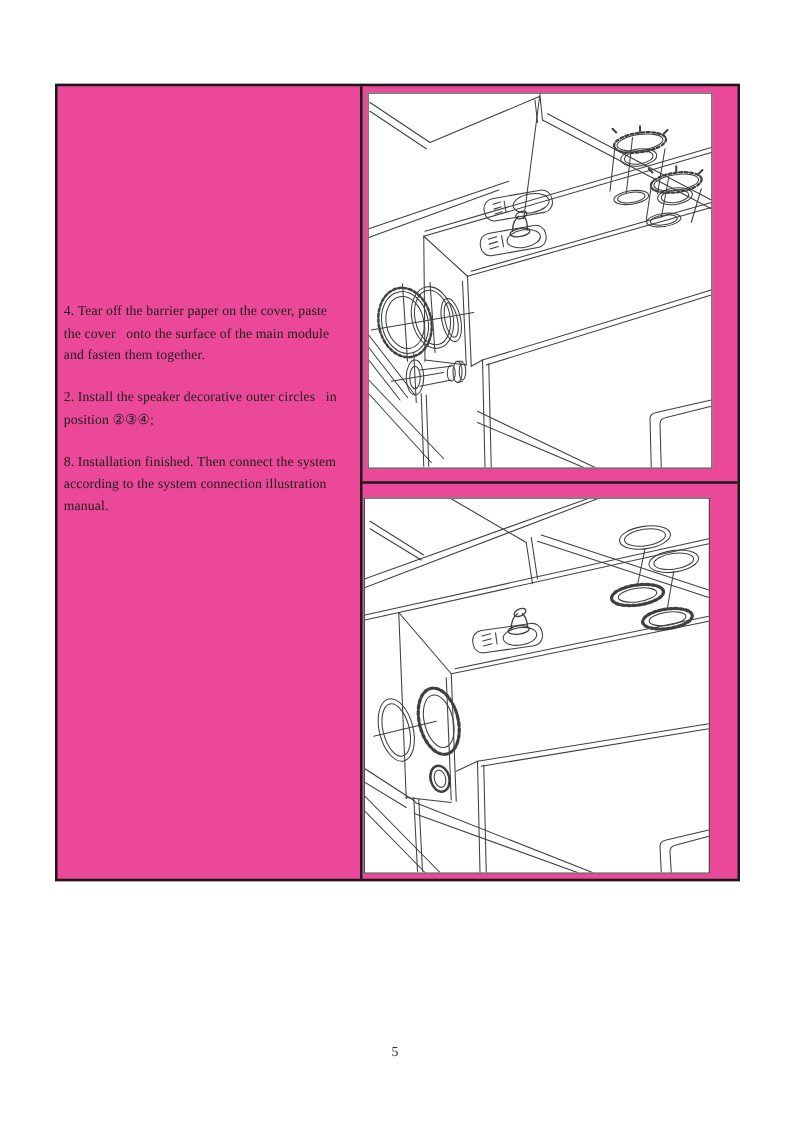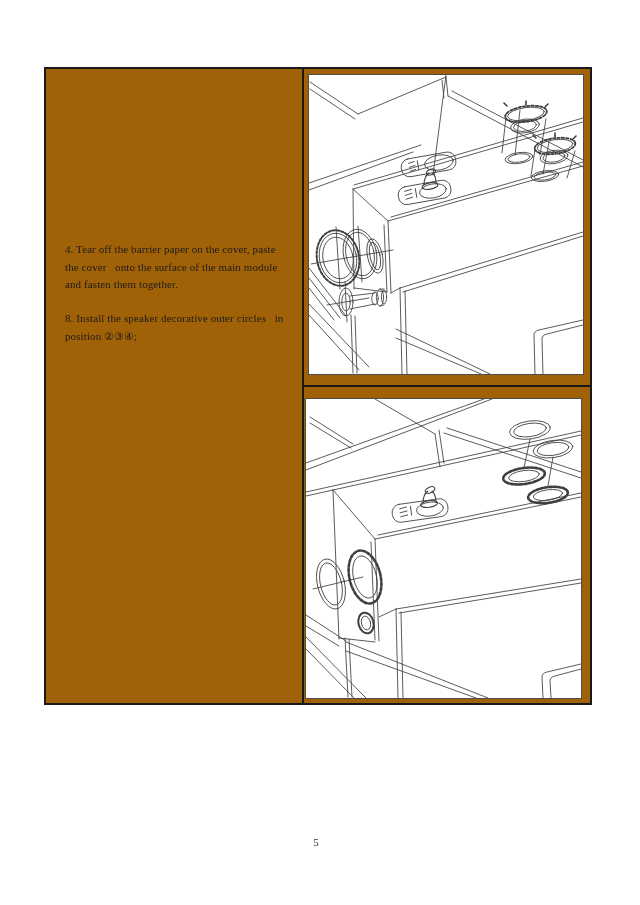--- a/index.html
+++ b/index.html
@@ -2,21 +2,21 @@
 <html><head>
 <meta charset="utf-8">
 <style>
   html,body{margin:0;padding:0;background:#ffffff;}
   .page{
     position:relative;width:640px;height:905px;background:#ffffff;overflow:hidden;
     font-family:"Liberation Serif","DejaVu Serif",serif;color:#1c1c1c;
   }
   .content-table{
     position:absolute;left:44px;top:67px;width:548px;height:638px;
-    border:2px solid #1a1a1a;box-sizing:border-box;display:flex;background:#a16207;padding-left:14px;
+    border:2px solid #1a1a1a;box-sizing:border-box;display:flex;background:#ec4899;
   }
   .text-cell{
     width:244px;box-sizing:border-box;border-right:2px solid #1a1a1a;
     padding:172px 2px 0 5px;overflow:hidden;
   }
   .para{
     font-size:11px;line-height:17.7px;margin:0 0 16px 0;white-space:pre;
     letter-spacing:0.1px;
   }
   .figure-col{flex:1;display:flex;flex-direction:column;min-width:0;}
@@ -36,22 +36,25 @@
 <body>
 
 <div class="page">
 
   <div class="content-table">
 
     <div class="text-cell">
       <p class="para">4. Tear off the barrier paper on the cover, paste
 the cover   onto the surface of the main module
 and fasten them together.</p>
-      <p class="para">8. Install the speaker decorative outer circles   in
+      <p class="para">2. Install the speaker decorative outer circles   in
 position ②③④;</p>
+      <p class="para">8. Installation finished. Then connect the system
+according to the system connection illustration
+manual.</p>
     </div>
 
     <div class="figure-col">
 
       <div class="fig-cell-top">
         <div class="fig-frame top">
 
           <svg viewBox="0 0 274 299">
             <g class="lines">
 

